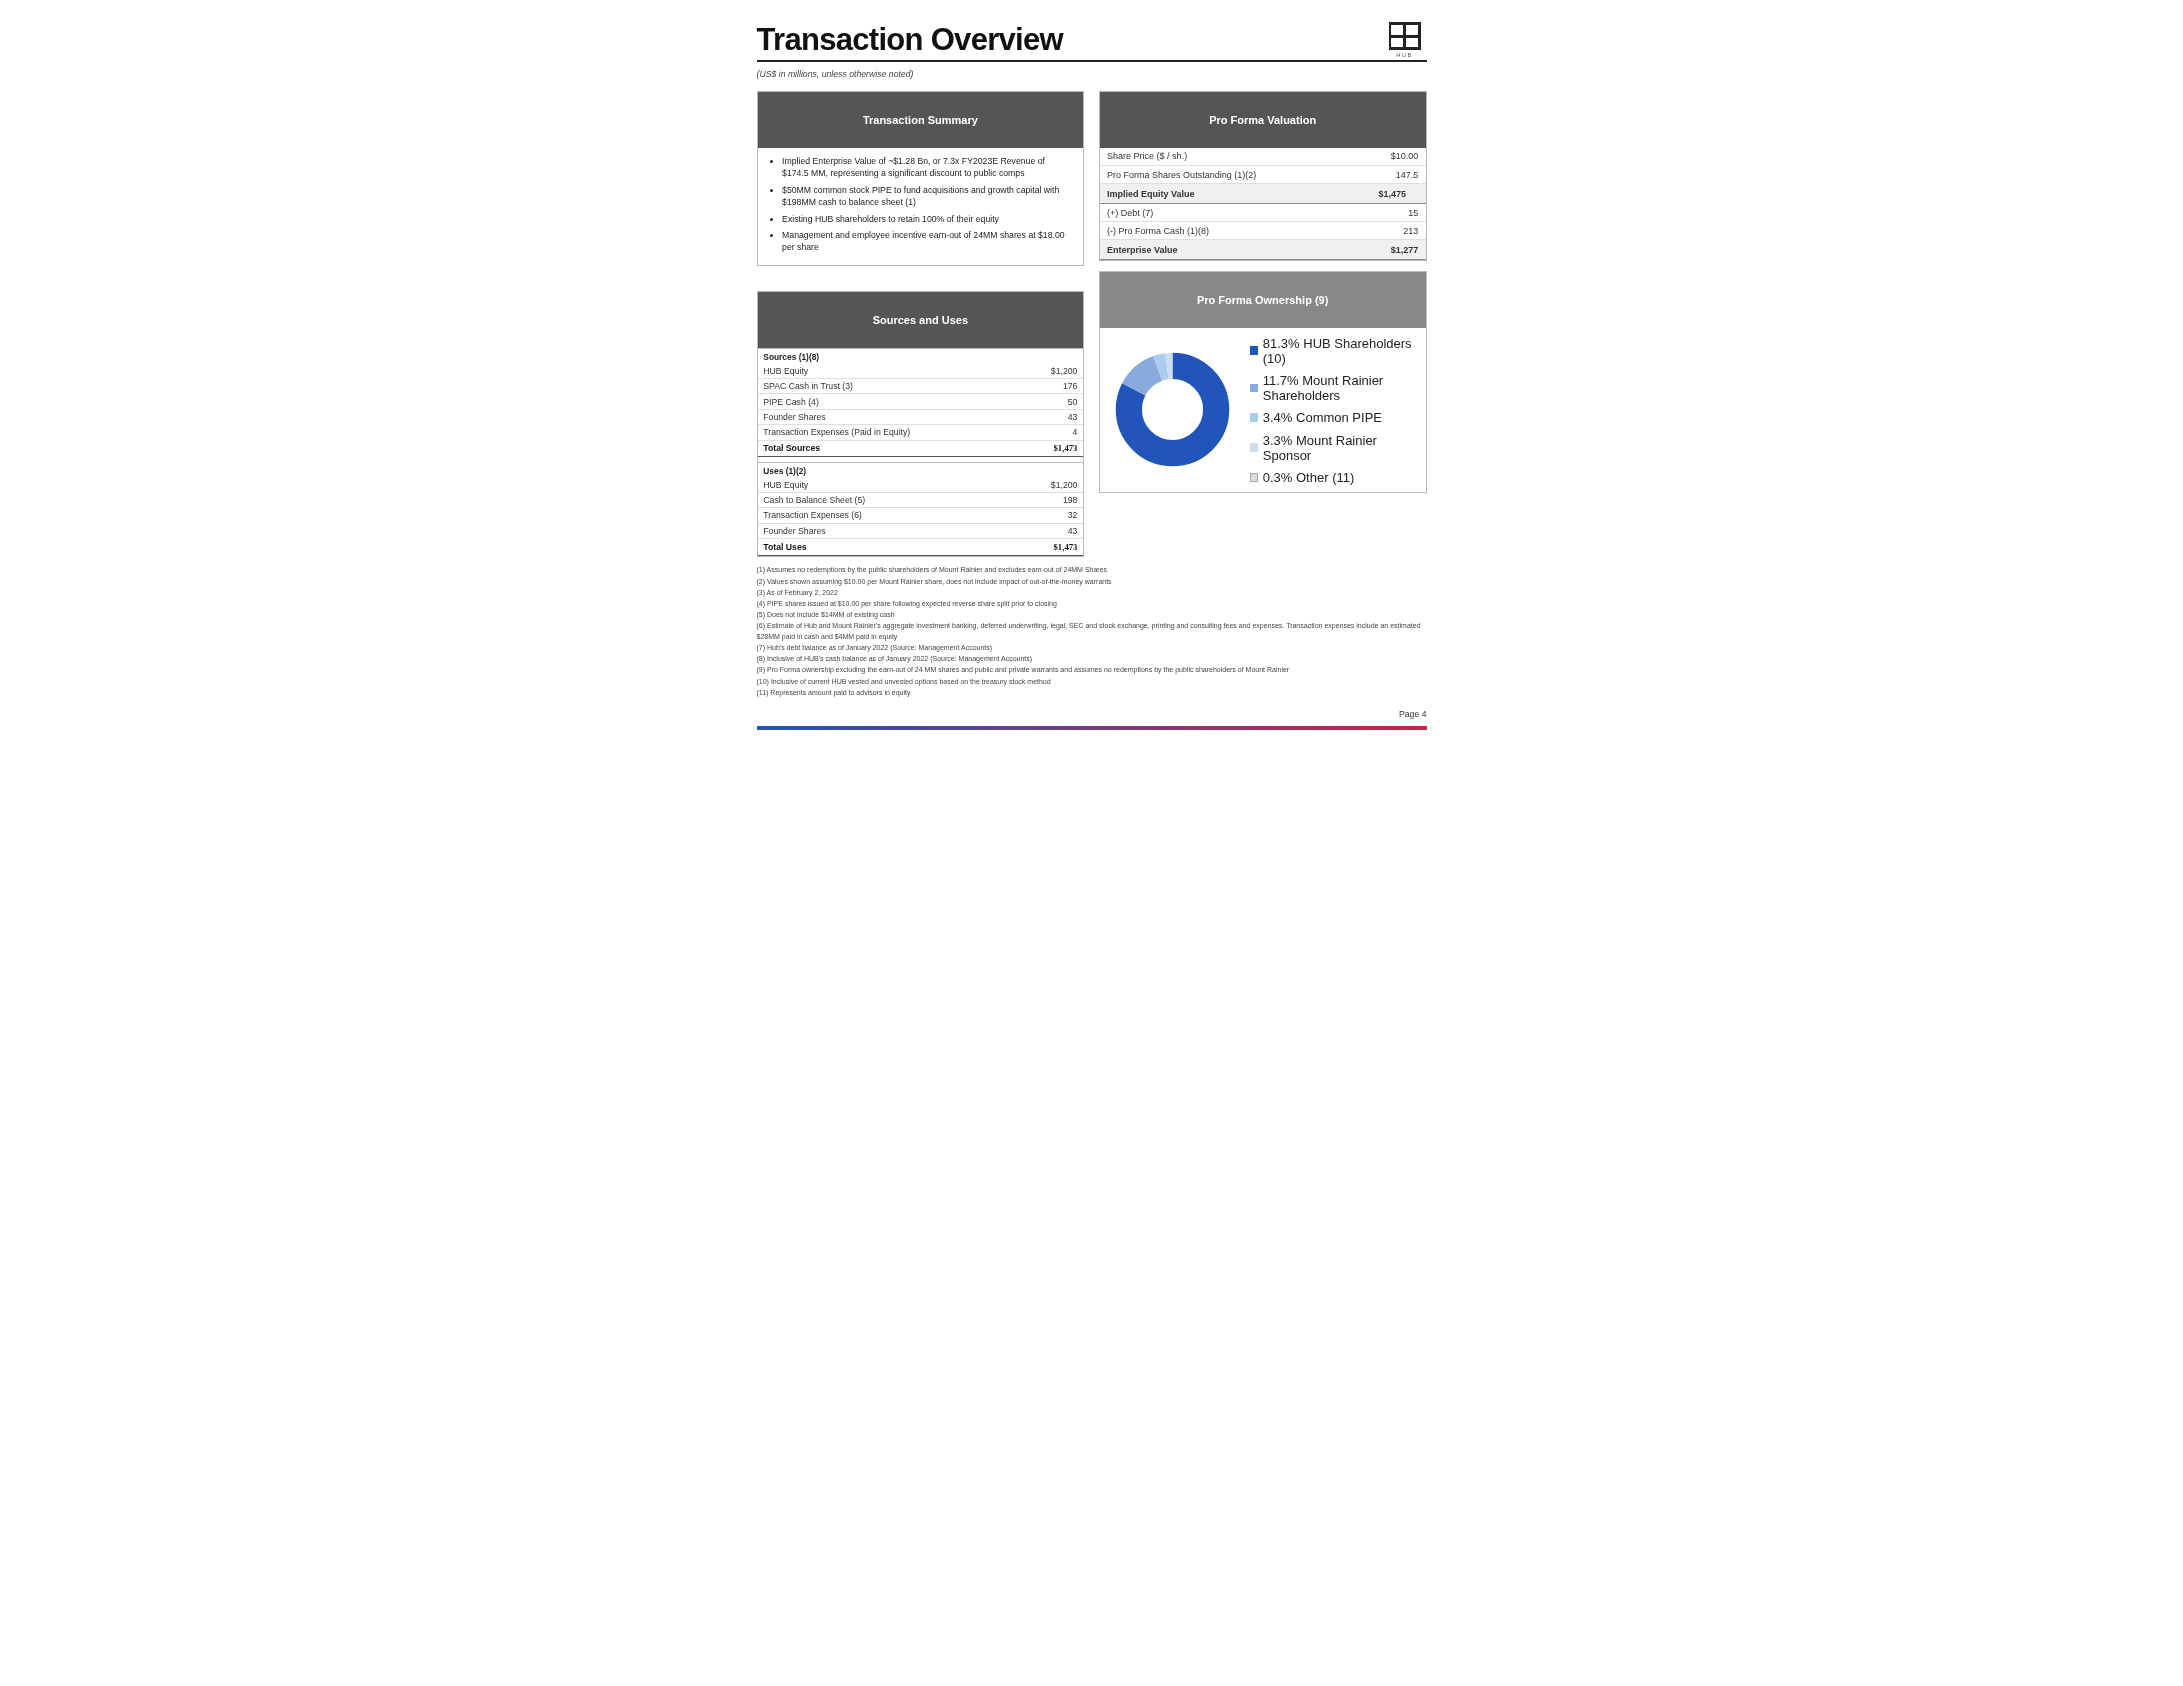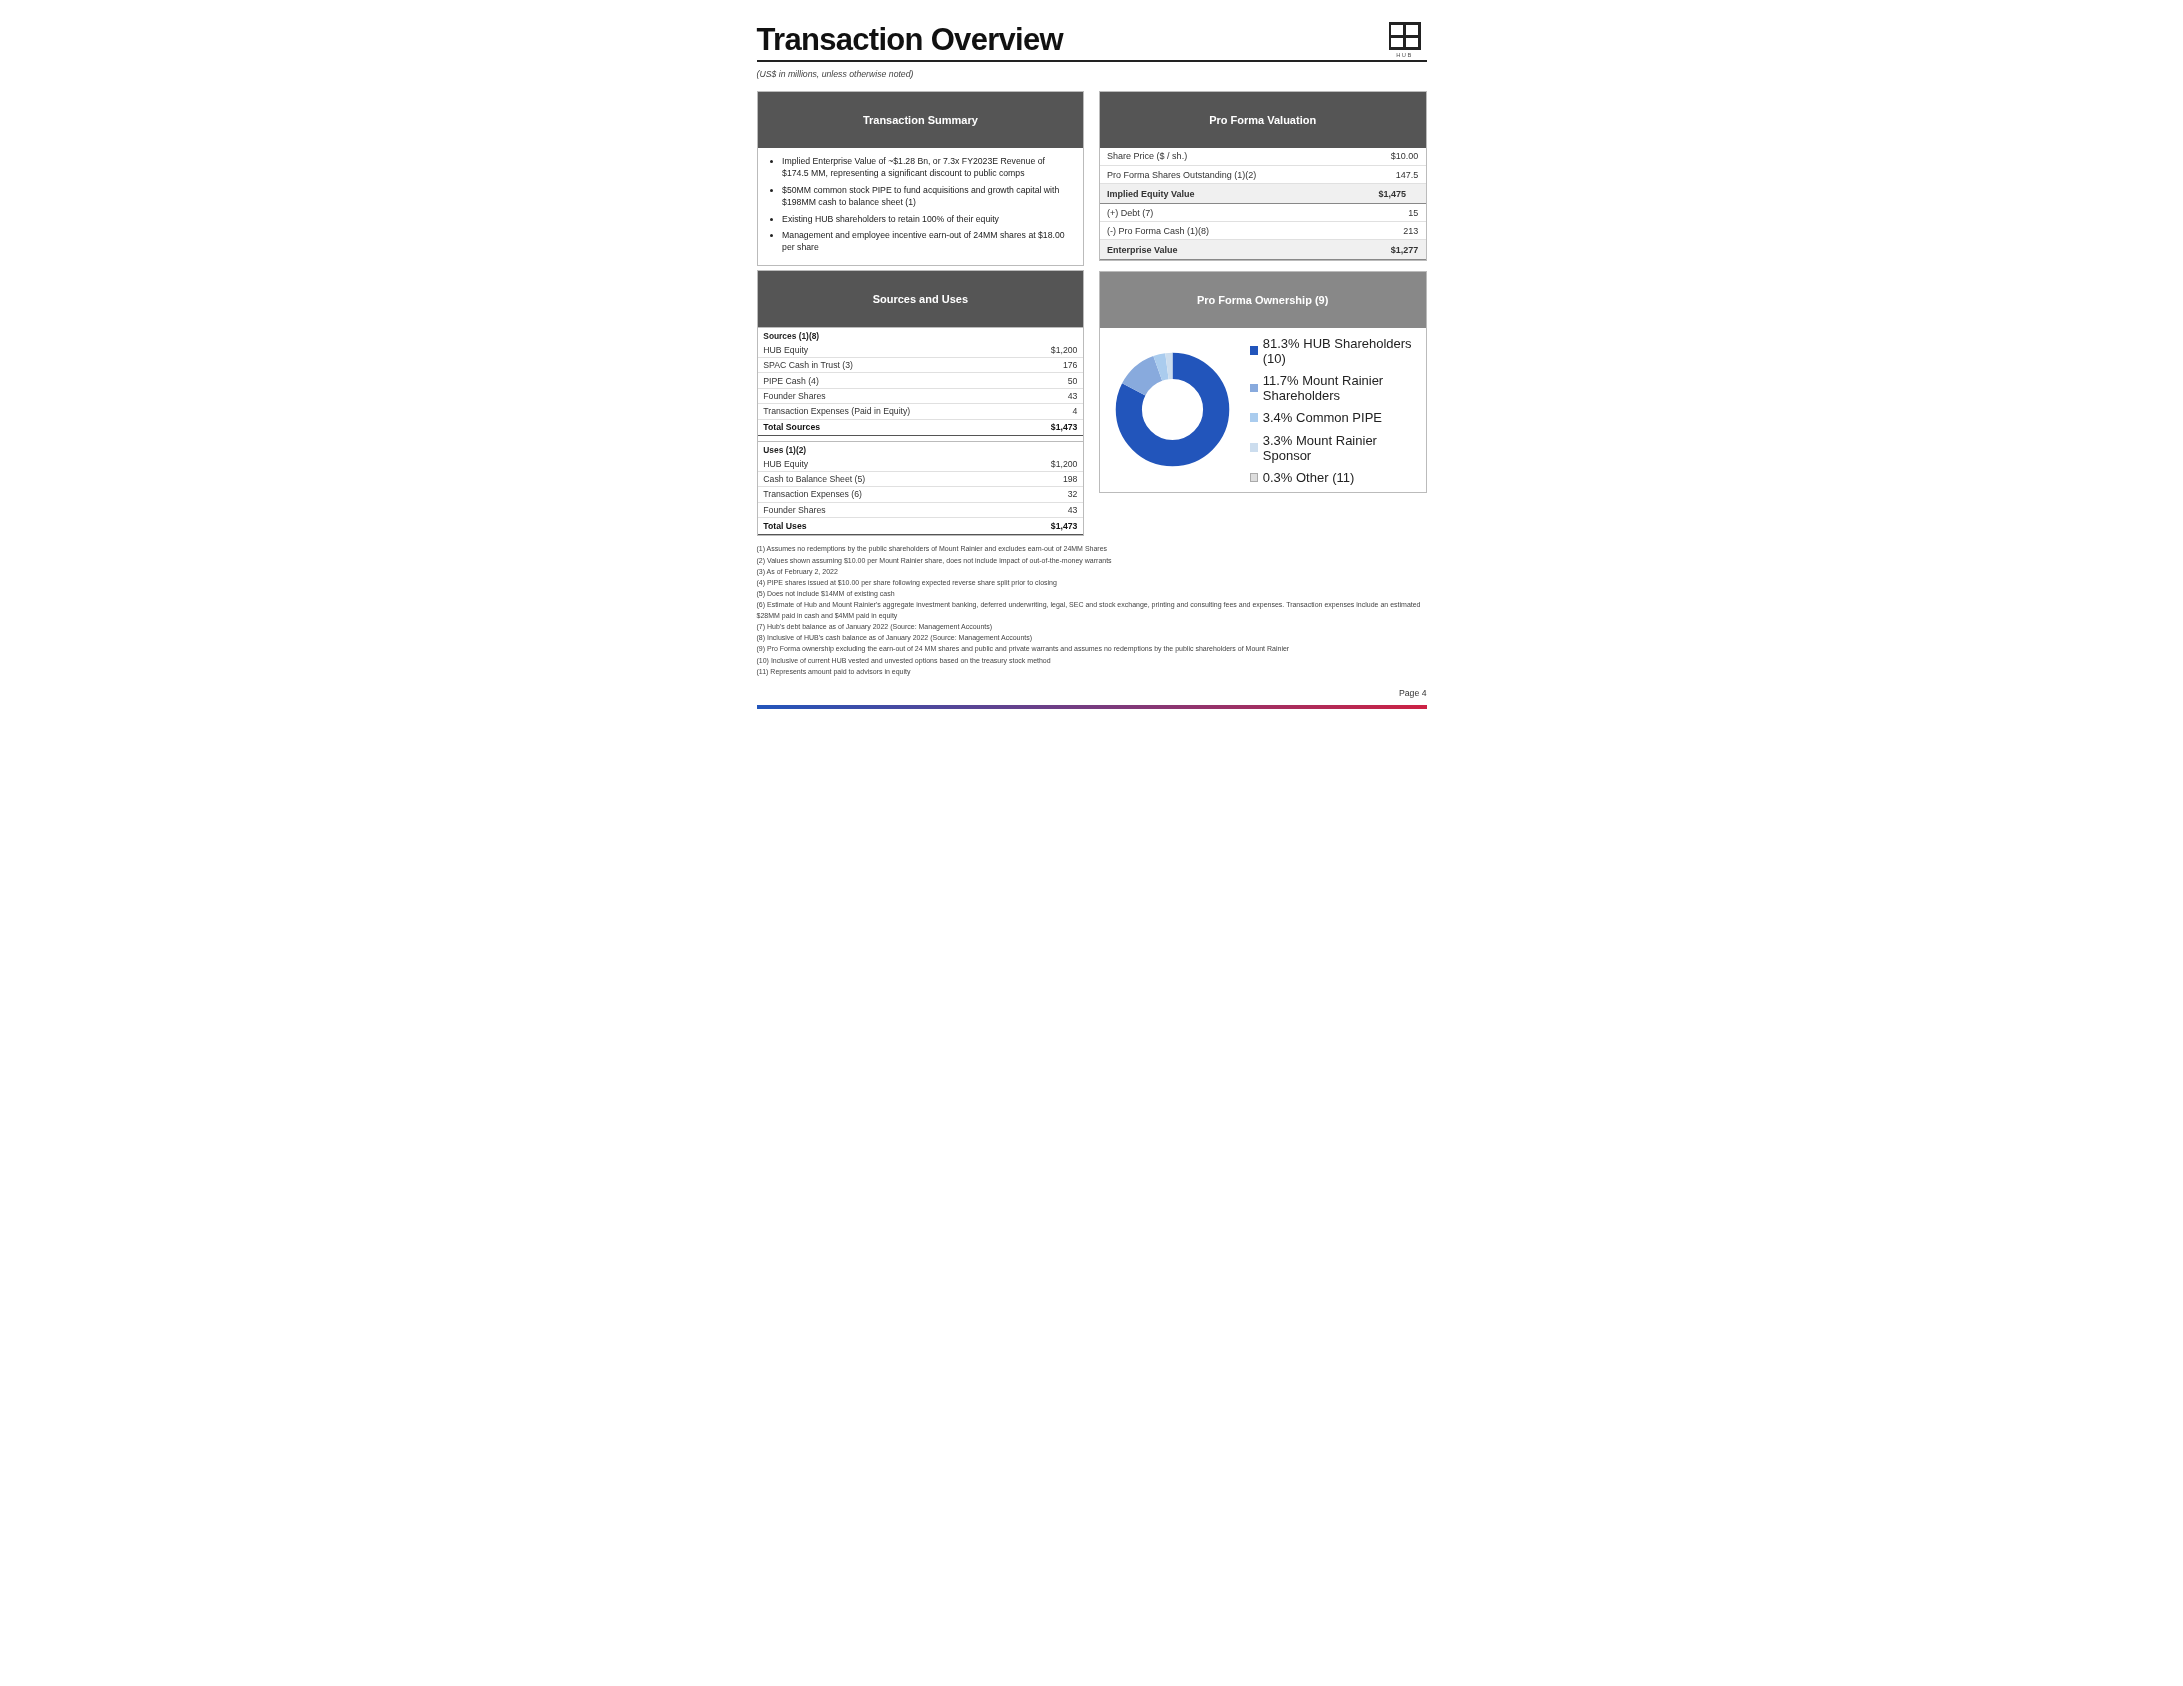--- a/index.html
+++ b/index.html
@@ -86,21 +86,21 @@
       list-style: disc;
       padding-left: 13px;
     }
     .bullet-section li {
       margin-bottom: 4.4px;
       font-size: 8.7px;
       line-height: 1.4;
       color: #222;
     }
     .sources-uses-section {
-      margin-top: 4px;
+      margin-top: 25px;
     }
     table {
       width: 100%;
       border-collapse: collapse;
     }
     .sources-header-row td {
       font-size: 8.4px;
       font-weight: bold;
       padding: 2.9px 5.8px 1.5px 5.8px;
       color: #222;
@@ -118,20 +118,21 @@
     .total-row td {
       padding: 2.9px 5.8px;
       font-size: 8.7px;
       font-weight: bold;
       color: #111;
       border-top: 1.5px solid #555;
       border-bottom: 1.5px solid #555;
     }
     .total-row td:last-child {
       text-align: right;
+      font-family: Liberation Serif, serif;
     }
     .valuation-table td {
       padding: 3.6px 7.3px;
       font-size: 9px;
       color: #333;
     }
     .valuation-table td:last-child {
       text-align: right;
     }
     .val-separator {

